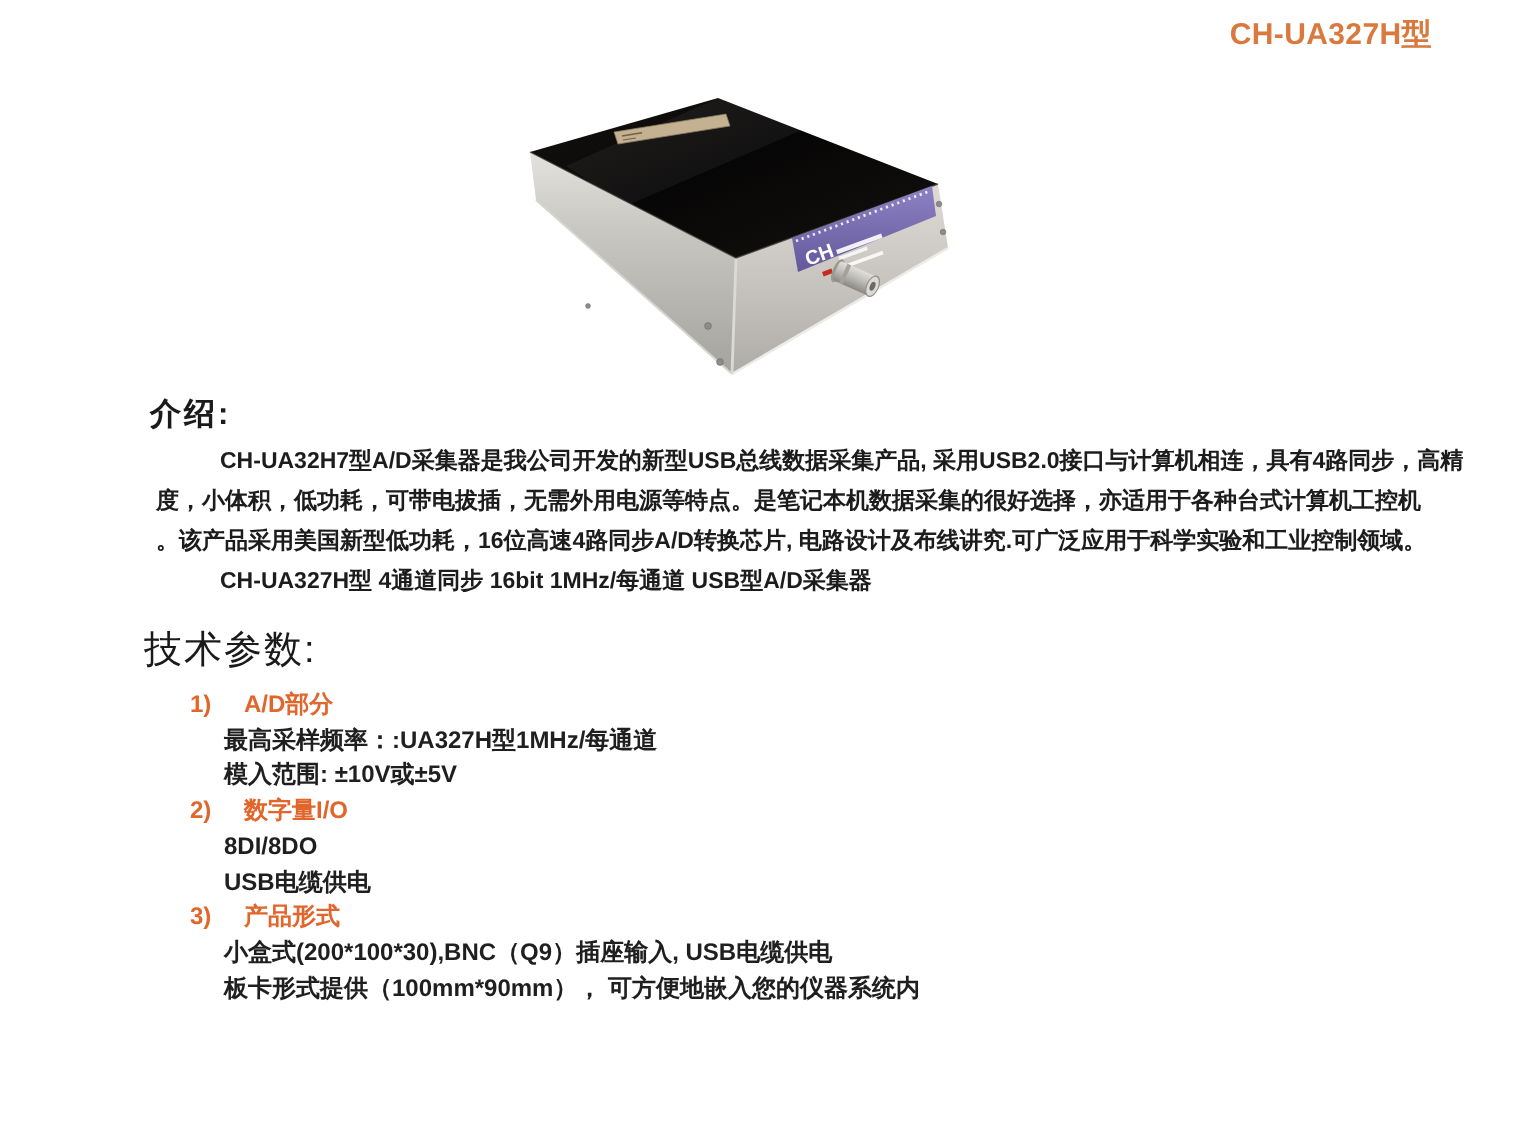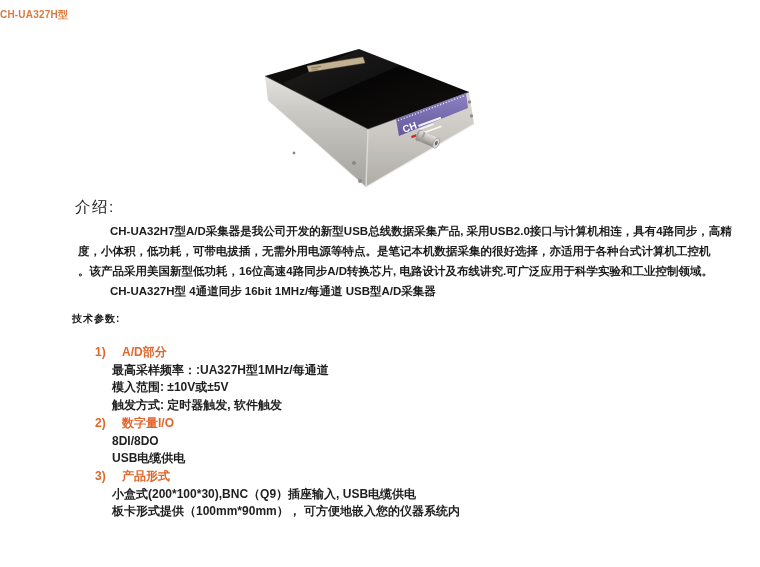--- a/index.html
+++ b/index.html
@@ -6,35 +6,35 @@
     --accent:#d9793d;
     --spec-orange:#e0662b;
     --ink:#1a1a1a;
   }
   html,body{margin:0;padding:0;background:#ffffff;}
   .page{
     position:relative;width:760px;height:567px;background:#ffffff;overflow:hidden;
     font-family:"Liberation Sans","DejaVu Sans",sans-serif;color:var(--ink);
   }
   .title{
-    position:absolute;top:8px;left:0;width:716px;text-align:left;
-    font-size:10px;font-weight:bold;color:var(--accent);letter-spacing:.2px;
+    position:absolute;top:8px;left:0;width:716px;text-align:right;
+    font-size:15px;font-weight:bold;color:var(--accent);letter-spacing:.2px;
   }
   .device{position:absolute;left:255px;top:45px;width:250px;height:150px;}
   .intro-heading{
-    position:absolute;left:75px;top:197px;font-size:15.5px;font-weight:normal;letter-spacing:1.5px;
+    position:absolute;left:75px;top:197px;font-size:15.5px;font-weight:bold;letter-spacing:1.5px;
   }
   .intro-body{
     position:absolute;left:78px;top:221px;width:616px;
     font-size:11.5px;line-height:20px;color:#1c1c1c;font-weight:bold;
   }
   .intro-line{white-space:nowrap;}
   .intro-line.indent{padding-left:32px;}
   .specs-heading{
-    position:absolute;left:72px;top:312px;font-size:10px;font-weight:bold;letter-spacing:1px;
+    position:absolute;left:72px;top:312px;font-size:19px;font-weight:normal;letter-spacing:1px;
   }
   .spec-list{
     position:absolute;left:95px;top:344px;font-size:12px;font-weight:600;color:#1f1f1f;
   }
   .spec-group{display:flex;color:var(--spec-orange);line-height:17.7px;white-space:nowrap;font-weight:bold;}
   .spec-num{width:27px;flex:0 0 27px;}
   .spec-item{margin-left:17px;line-height:17.7px;white-space:nowrap;}
 </style>
 </head>
 <body>
@@ -132,21 +132,20 @@
 
   <div class="specs-heading">技术参数:</div>
 
   <div class="spec-list">
     <div class="spec-group">
       <span class="spec-num">1)</span>
       <span>A/D部分</span>
     </div>
     <div class="spec-item">最高采样频率：:UA327H型1MHz/每通道</div>
     <div class="spec-item">模入范围: ±10V或±5V</div>
-    <div class="spec-item">触发方式: 定时器触发, 软件触发</div>
 
     <div class="spec-group">
       <span class="spec-num">2)</span>
       <span>数字量I/O</span>
     </div>
     <div class="spec-item">8DI/8DO</div>
     <div class="spec-item">USB电缆供电</div>
 
     <div class="spec-group">
       <span class="spec-num">3)</span>

